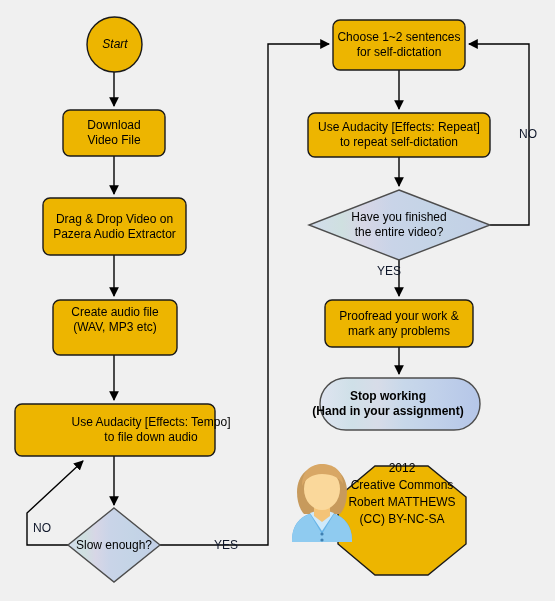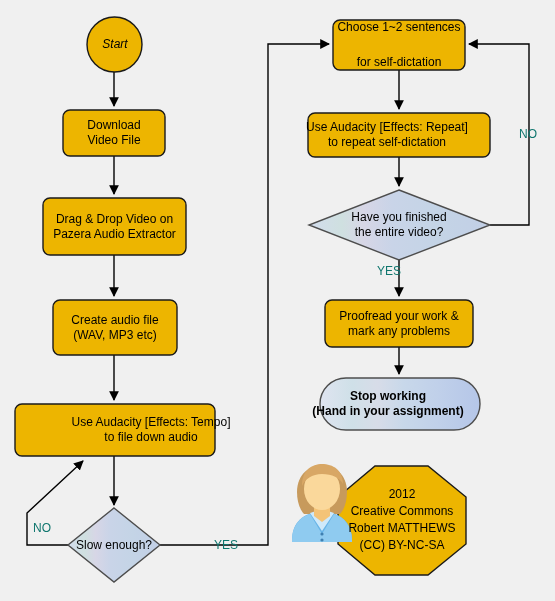--- a/index.html
+++ b/index.html
@@ -34,21 +34,21 @@
     text-align: center;
     color: #000000;
     font-size: 12px;
     line-height: 15px;
     pointer-events: none;
     white-space: nowrap;
   }
   .edge-label {
     position: absolute;
     font-size: 12px;
-    color: #0f766e;
+    color: #0f172a;
     white-space: nowrap;
   }
   .avatar {
     position: absolute;
   }
 </style>
 </head>
 <body>
 
 <div id="flowchart">
@@ -146,60 +146,60 @@
   <div class="node-text" style="left:63px; top:110px; width:102px; height:46px;">
     <span>Download</span>
     <span>Video File</span>
   </div>
 
   <div class="node-text" style="left:43px; top:198px; width:143px; height:57px;">
     <span>Drag &amp; Drop Video on</span>
     <span>Pazera Audio Extractor</span>
   </div>
 
-  <div class="node-text" style="left:53px; top:300px; width:124px; height:55px;">
+  <div class="node-text" style="left:53px; top:292px; width:124px; height:55px;">
     <span>Create audio file</span>
     <span>(WAV, MP3 etc)</span>
   </div>
 
   <div class="node-text" style="left:15px; top:404px; width:200px; height:52px;margin-left:36px;">
     <span>Use Audacity [Effects: Tempo]</span>
     <span>to file down audio</span>
   </div>
 
   <div class="node-text" style="left:54px; top:528px; width:120px; height:34px;">
     <span>Slow enough?</span>
   </div>
 
-  <div class="node-text" style="left:333px; top:20px; width:132px; height:50px;justify-content:space-between;">
+  <div class="node-text" style="left:333px; top:20px; width:132px; height:50px;">
     <span>Choose 1~2 sentences</span>
     <span>for self-dictation</span>
   </div>
 
-  <div class="node-text" style="left:296px; top:113px; width:182px; height:44px;">
+  <div class="node-text" style="left:308px; top:113px; width:182px; height:44px;">
     <span>Use Audacity [Effects: Repeat]</span>
     <span>to repeat self-dictation</span>
   </div>
 
   <div class="node-text" style="left:319px; top:206px; width:160px; height:38px;">
     <span>Have you finished</span>
     <span>the entire video?</span>
   </div>
 
   <div class="node-text" style="left:325px; top:300px; width:148px; height:47px;">
     <span>Proofread your work &amp;</span>
     <span>mark any problems</span>
   </div>
 
   <div class="node-text" style="left:308px; top:378px; width:160px; height:52px;font-weight:bold;">
     <span>Stop working</span>
     <span>(Hand in your assignment)</span>
   </div>
 
-  <div class="node-text" style="left:338px; top:470px; width:128px; height:100px; line-height:17px;">
+  <div class="node-text" style="left:338px; top:444px; width:128px; height:100px; line-height:17px;">
     <span>2012</span>
     <span>Creative Commons</span>
     <span>Robert MATTHEWS</span>
     <span>(CC) BY-NC-SA</span>
   </div>
 
   <div class="edge-label" style="left:33px; top:521px;">NO</div>
 
   <div class="edge-label" style="left:214px; top:538px;">YES</div>
 

